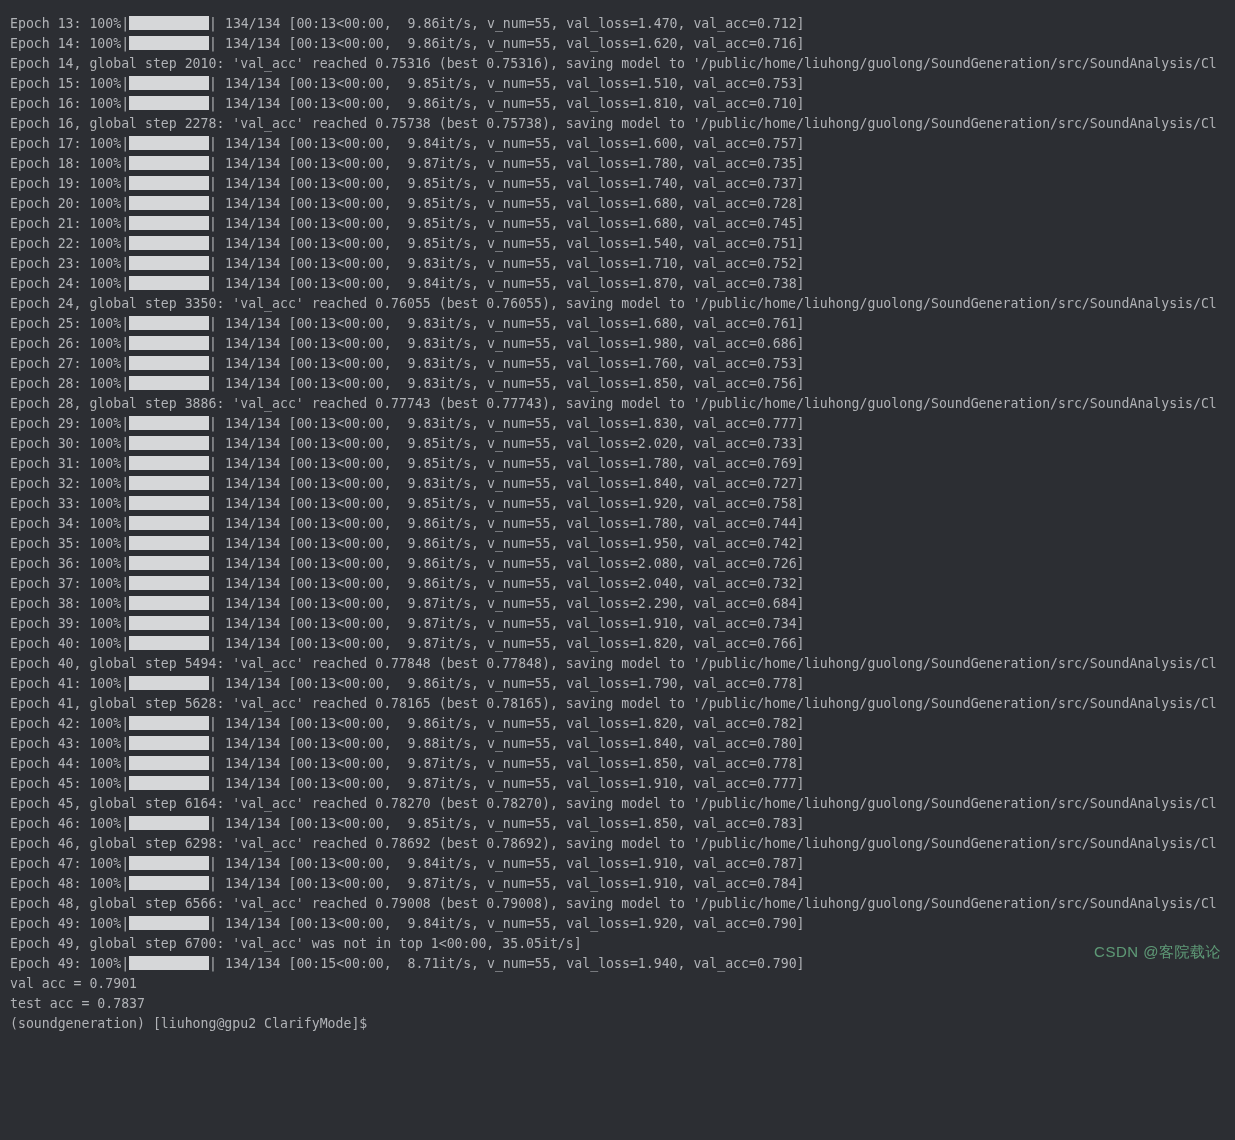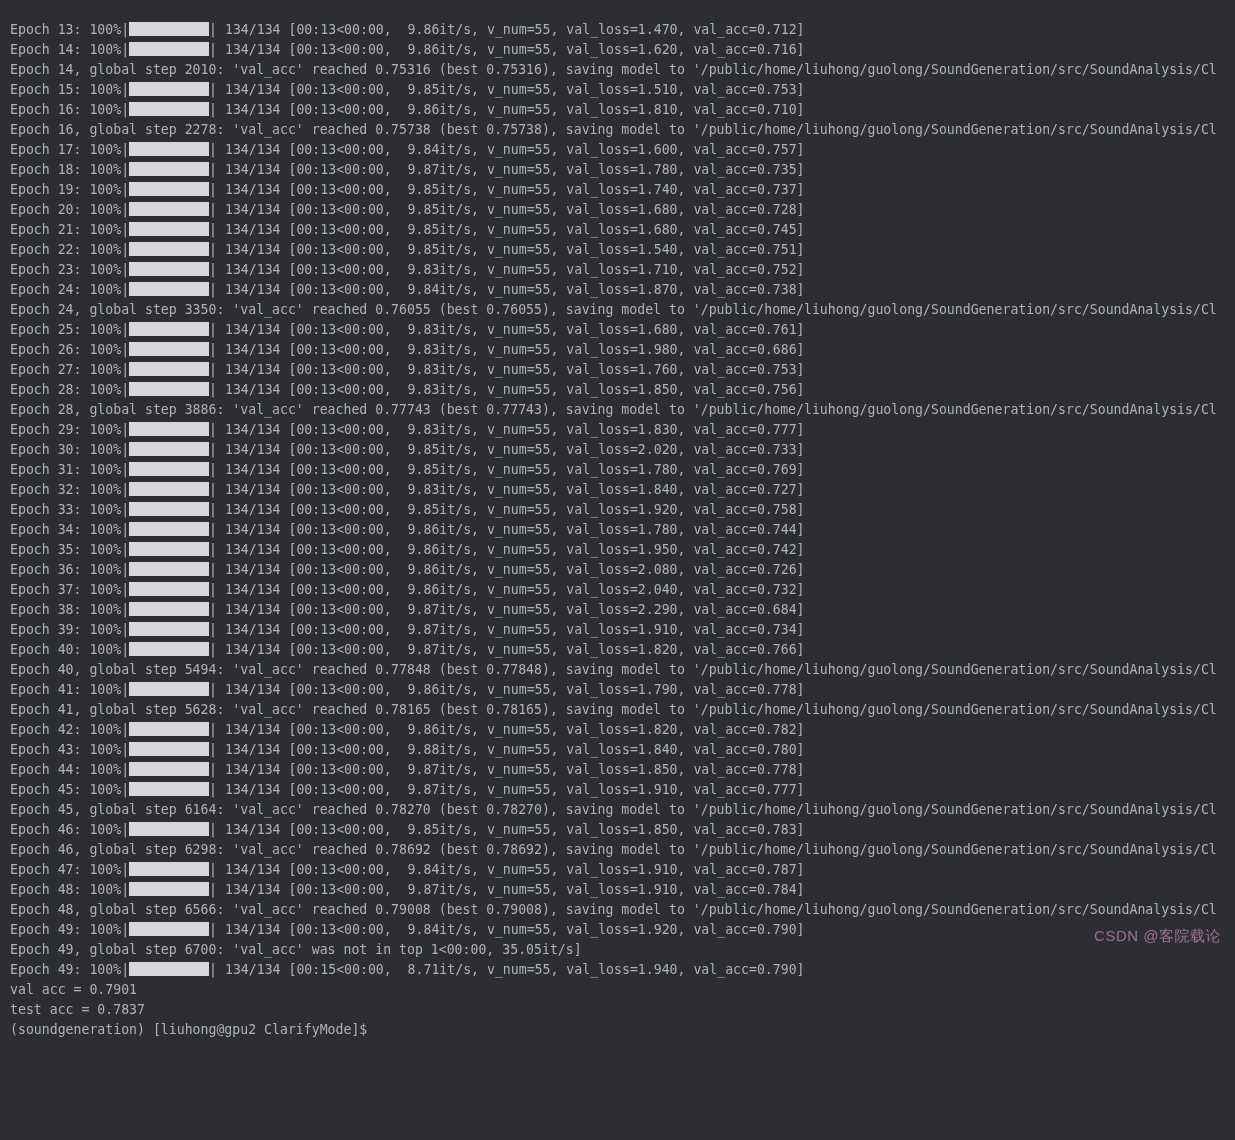--- a/index.html
+++ b/index.html
@@ -8,36 +8,36 @@
     background: #2c2e33;
     color: #b0b2b6;
     font-family: "Menlo", "Consolas", "DejaVu Sans Mono", monospace;
     font-size: 13.2px;
     line-height: 20px;
     width: 1235px;
     overflow: hidden;
   }
   .terminal {
     position: relative;
-    padding: 20px 0 8px 10px;
+    padding: 14px 0 8px 10px;
     white-space: pre;
   }
   .line { display: block; white-space: pre; }
   .bar {
     display: inline-block;
     width: 80px;
     height: 14px;
     background: #d6d7d9;
     vertical-align: -2px;
   }
   .watermark {
     position: absolute;
     right: 14px;
-    bottom: 102px;
-    color: #f9a8d4;
+    bottom: 80px;
+    color: #86efac;
     opacity: 0.55;
     font-family: "Helvetica Neue", Arial, sans-serif;
     font-size: 15px;
     letter-spacing: 0.5px;
     pointer-events: none;
     text-align: center;
   }
 </style>
 </head>
 <body>

